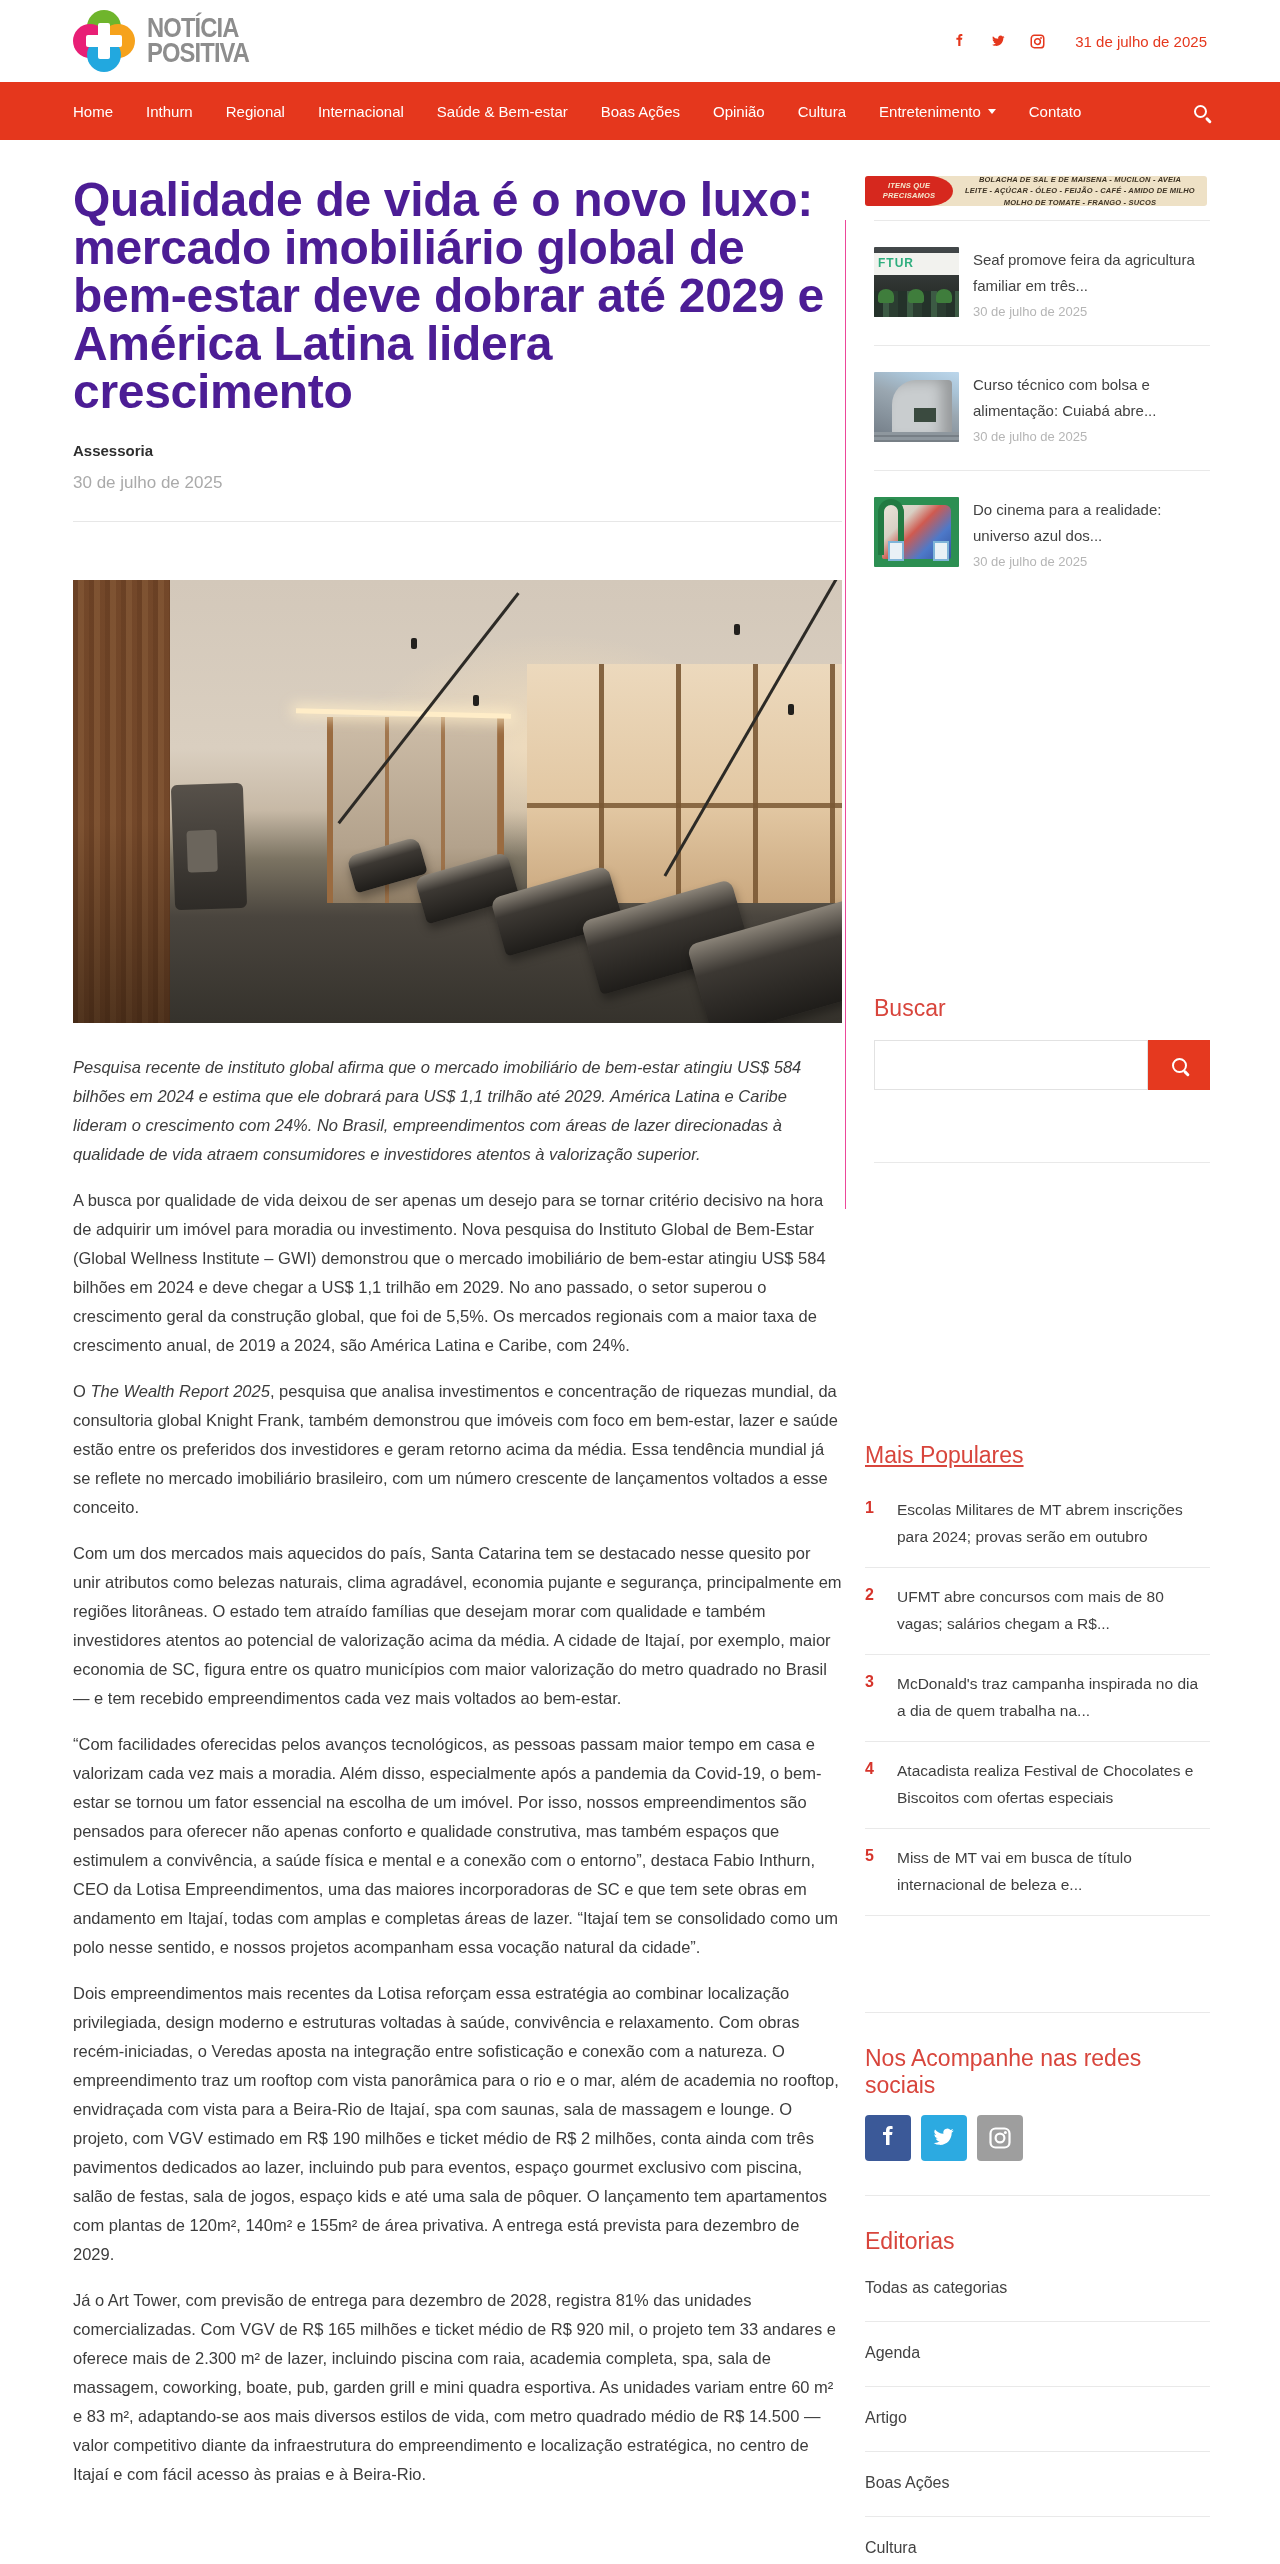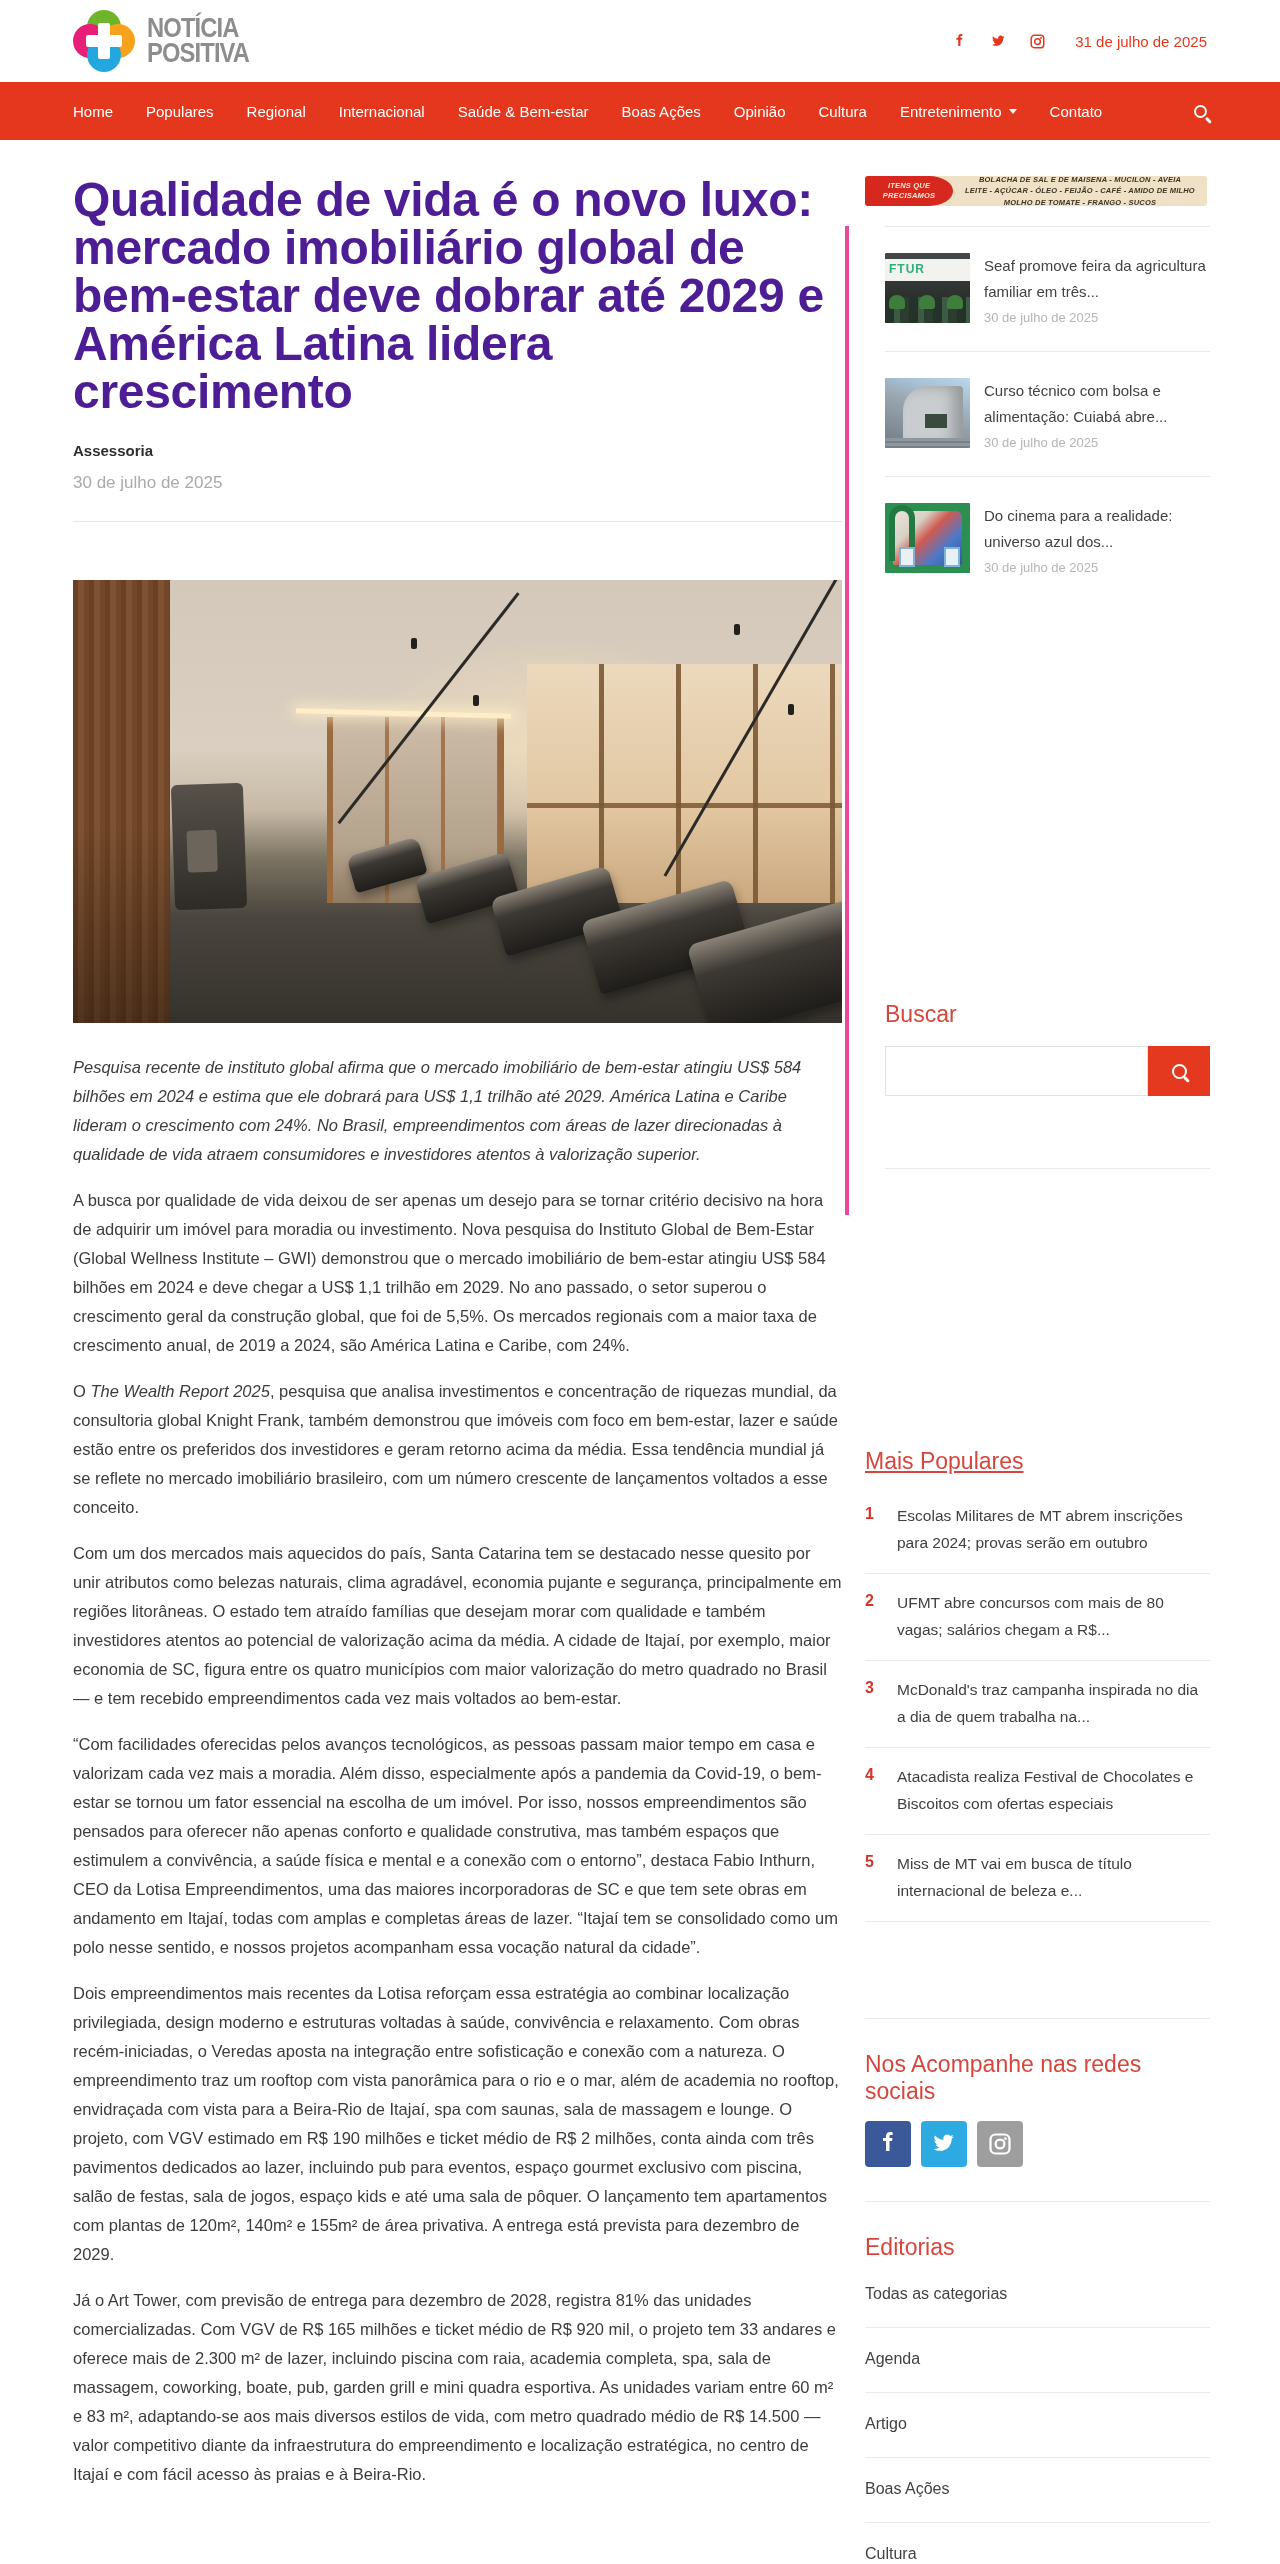--- a/index.html
+++ b/index.html
@@ -99,21 +99,21 @@
   
   .sidebar-ad { margin-left:20px; width:342px; height:30px; display:flex; overflow:hidden;
     background:#eee1c6; border-radius:3px; cursor:pointer; }
   .ad-blob { flex:none; width:88px; height:100%; background:#d6281e; border-radius:0 46% 46% 0/0 85% 85% 0;
     display:flex; flex-direction:column; align-items:center; justify-content:center;
     color:#f5e9cf; font-size:7.5px; font-weight:700; font-style:italic; line-height:1.35; letter-spacing:.2px; }
   .ad-lines { flex:1; display:flex; flex-direction:column; align-items:center; justify-content:center;
     color:#3d3325; font-size:7.5px; font-weight:700; font-style:italic; line-height:1.5; letter-spacing:.2px;
     text-align:center; padding:0 6px; }
 
-  .sidebar-box { border-left:4px solid #ec4899; padding-left:36px; margin-top:20px; padding-bottom:46px; }
+  .sidebar-box { border-left:1px solid #ec4899; padding-left:28px; margin-top:14px; padding-bottom:46px; }
   .side-divider { border:0; border-top:1px solid #e9e9e9; margin:0; }
   .post-row { display:flex; gap:14px; padding:26px 0; cursor:pointer; }
   .post-row.bordered { border-bottom:1px solid #e9e9e9; }
   .post-thumb { width:85px; height:70px; flex:none; position:relative; overflow:hidden; border-radius:1px; }
   .post-info { flex:1; }
   .post-title { font-size:15px; line-height:26px; color:#424242; }
   .post-date { font-size:13px; color:#b5b5b5; margin-top:5px; }
 
   
   .th-seaf { background:linear-gradient(180deg,#43484a 0%,#2e3330 55%,#1d241f 100%); }
@@ -205,21 +205,21 @@
           </svg>
       </a>
       <span class="header-date">31 de julho de 2025</span>
     </div>
   </div>
 </header>
 
 <nav class="navbar">
   <div class="nav-inner">
     <a class="nav-link">Home</a>
-    <a class="nav-link">Populares</a>
+    <a class="nav-link">Inthurn</a>
     <a class="nav-link">Regional</a>
     <a class="nav-link">Internacional</a>
     <a class="nav-link">Saúde &amp; Bem-estar</a>
     <a class="nav-link">Boas Ações</a>
     <a class="nav-link">Opinião</a>
     <a class="nav-link">Cultura</a>
     <a class="nav-link">
       <span>Entretenimento</span>
       <span class="caret"></span>
     </a>

